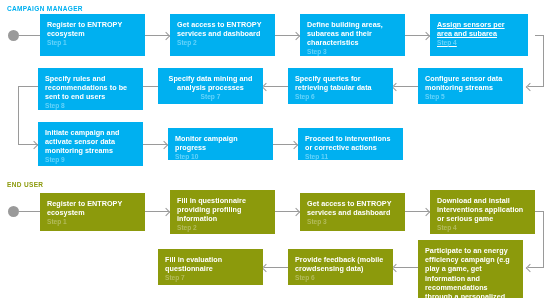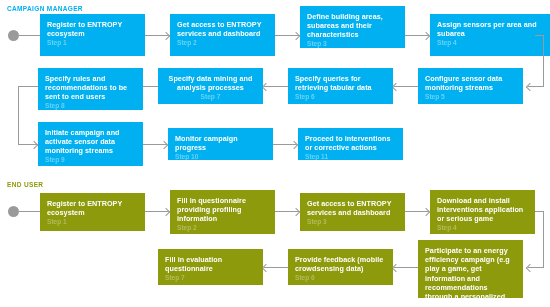--- a/index.html
+++ b/index.html
@@ -111,29 +111,29 @@
   <div class="arrow chev-r" style="left:163px; top:32.5px;"></div>
 
   <div class="node blue" style="left:170px; top:14px; width:105px; height:42px;">
     <span class="node-label">Get access to ENTROPY services and dashboard</span>
     <span class="node-step">Step 2</span>
   </div>
 
   <div class="conn h" style="left:275px; top:35px; width:24px;"></div>
   <div class="arrow chev-r" style="left:293px; top:32.5px;"></div>
 
-  <div class="node blue" style="left:300px; top:6px; width:105px; height:42px;">
+  <div class="node blue" style="left:300px; top:14px; width:105px; height:42px;">
     <span class="node-label">Define building areas, subareas and their characteristics</span>
     <span class="node-step">Step 3</span>
   </div>
 
   <div class="conn h" style="left:405px; top:35px; width:24px;"></div>
   <div class="arrow chev-r" style="left:423px; top:32.5px;"></div>
 
-  <div class="node blue" style="left:430px; top:14px; width:120px; height:42px;">
+  <div class="node blue" style="left:430px; top:14px; width:98px; height:42px;text-decoration:underline;">
     <span class="node-label">Assign sensors per area and subarea</span>
     <span class="node-step">Step 4</span>
   </div>
 
   <div class="conn h" style="left:535px; top:35px; width:9px;"></div>
   <div class="conn v" style="left:543px; top:35px; height:51px;"></div>
   <div class="conn h" style="left:528px; top:86px; width:16px;"></div>
   <div class="arrow chev-l" style="left:527px; top:83.5px;"></div>
 
   <div class="node blue" style="left:418px; top:68px; width:105px; height:36px;">

